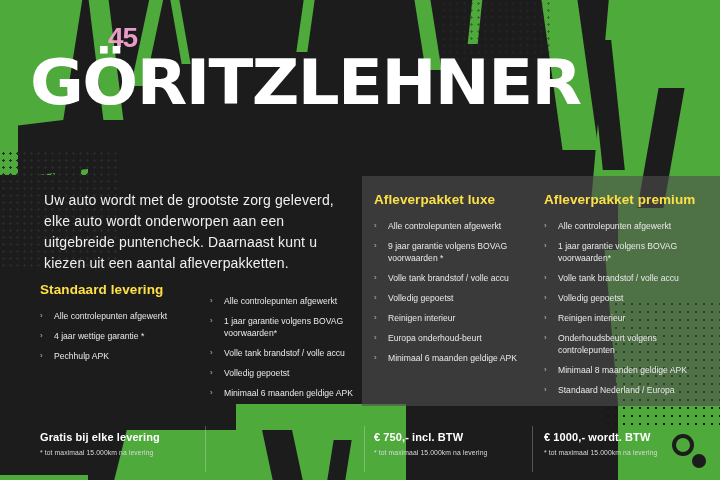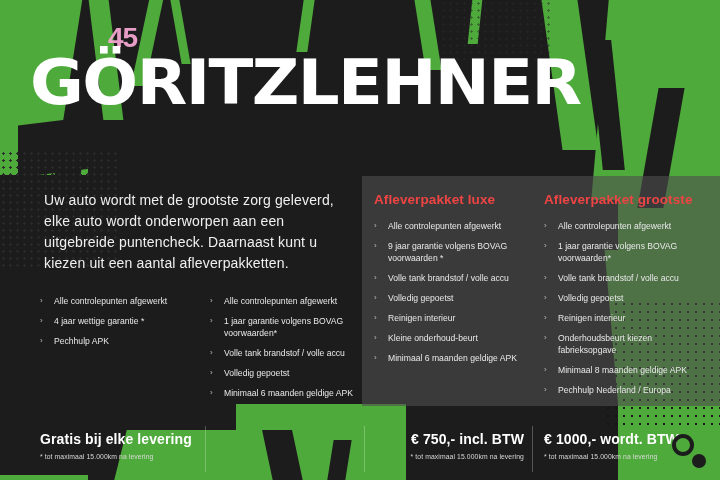--- a/index.html
+++ b/index.html
@@ -106,21 +106,21 @@
     position: absolute;
     top: 176px;
     height: 230px;
   }
   .panel-grey {
     background: rgba(78,78,78,.62);
   }
   .col-title {
     font-size: 13.5px;
     font-weight: 700;
-    color: #ef4444;
+    color: #fde047;
     letter-spacing: .1px;
   }
   .feature-list { list-style: none; margin-top: 13px; }
   .feature-list li {
     position: relative;
     padding-left: 14px;
     font-size: 8.6px;
     line-height: 12px;
     color: #e9e9e9;
     margin-bottom: 8px;
@@ -138,21 +138,21 @@
     left: 0; bottom: 0;
     width: 720px; height: 62px;
   }
   .price-cell {
     position: absolute;
     bottom: 0;
     height: 62px;
     padding-top: 13px;
   }
   .price-main {
-    font-size: 14px;
+    font-size: 11px;
     font-weight: 700;
     color: #ffffff;
     letter-spacing: .1px;
   }
   .price-sub {
     margin-top: 6px;
     font-size: 6.8px;
     color: #d8d8d8;
     letter-spacing: .1px;
   }
@@ -222,20 +222,21 @@
     </div>
     <div class="brand-title">GÖRITZLEHNER</div>
   </div>
 
   <div class="intro">Uw auto wordt met de grootste zorg geleverd, elke auto wordt onderworpen aan een uitgebreide puntencheck. Daarnaast kunt u kiezen uit een aantal afleverpakketten.</div>
 
   <div class="panel panel-grey" style="left:362px;width:170px;"></div>
   <div class="panel panel-grey" style="left:532px;width:188px;"></div>
 
   <div style="position:absolute;left:40px;top:282px;width:160px;">
+    <div class="col-title">Standaard levering</div>
     <ul class="feature-list">
       <li><span class="chev">›</span><span>Alle controlepunten afgewerkt</span></li>
       <li><span class="chev">›</span><span>4 jaar wettige garantie *</span></li>
       <li><span class="chev">›</span><span>Pechhulp APK</span></li>
     </ul>
   </div>
 
   <div style="position:absolute;left:210px;top:282px;width:150px;">
     <ul class="feature-list">
       <li><span class="chev">›</span><span>Alle controlepunten afgewerkt</span></li>
@@ -247,49 +248,49 @@
   </div>
 
   <div style="position:absolute;left:374px;top:192px;width:148px;">
     <div class="col-title">Afleverpakket luxe</div>
     <ul class="feature-list">
       <li><span class="chev">›</span><span>Alle controlepunten afgewerkt</span></li>
       <li><span class="chev">›</span><span>9 jaar garantie volgens BOVAG voorwaarden *</span></li>
       <li><span class="chev">›</span><span>Volle tank brandstof / volle accu</span></li>
       <li><span class="chev">›</span><span>Volledig gepoetst</span></li>
       <li><span class="chev">›</span><span>Reinigen interieur</span></li>
-      <li><span class="chev">›</span><span>Kleine onderhoud-beurt</span></li>
+      <li><span class="chev">›</span><span>Europa onderhoud-beurt</span></li>
       <li><span class="chev">›</span><span>Minimaal 6 maanden geldige APK</span></li>
     </ul>
   </div>
 
   <div style="position:absolute;left:544px;top:192px;width:160px;">
-    <div class="col-title">Afleverpakket grootste</div>
+    <div class="col-title">Afleverpakket premium</div>
     <ul class="feature-list">
       <li><span class="chev">›</span><span>Alle controlepunten afgewerkt</span></li>
       <li><span class="chev">›</span><span>1 jaar garantie volgens BOVAG voorwaarden*</span></li>
       <li><span class="chev">›</span><span>Volle tank brandstof / volle accu</span></li>
       <li><span class="chev">›</span><span>Volledig gepoetst</span></li>
       <li><span class="chev">›</span><span>Reinigen interieur</span></li>
-      <li><span class="chev">›</span><span>Onderhoudsbeurt kiezen fabrieksopgave</span></li>
+      <li><span class="chev">›</span><span>Onderhoudsbeurt volgens controlepunten</span></li>
       <li><span class="chev">›</span><span>Minimaal 8 maanden geldige APK</span></li>
-      <li><span class="chev">›</span><span>Pechhulp Nederland / Europa</span></li>
+      <li><span class="chev">›</span><span>Standaard Nederland / Europa</span></li>
     </ul>
   </div>
 
   <div class="pricebar">
     <div class="price-cell" style="left:40px;width:165px;">
       <div class="price-main">Gratis bij elke levering</div>
       <div class="price-sub">* tot maximaal 15.000km na levering</div>
     </div>
     <div class="divider-v" style="left:205px;"></div>
 
     <div class="divider-v" style="left:364px;"></div>
 
-    <div class="price-cell" style="left:374px;width:150px;text-align:right;">
+    <div class="price-cell" style="left:374px;width:150px;">
       <div class="price-main">€ 750,- incl. BTW</div>
       <div class="price-sub">* tot maximaal 15.000km na levering</div>
     </div>
     <div class="divider-v" style="left:532px;"></div>
 
     <div class="price-cell" style="left:544px;width:170px;">
       <div class="price-main">€ 1000,- wordt. BTW</div>
       <div class="price-sub">* tot maximaal 15.000km na levering</div>
     </div>
   </div>

